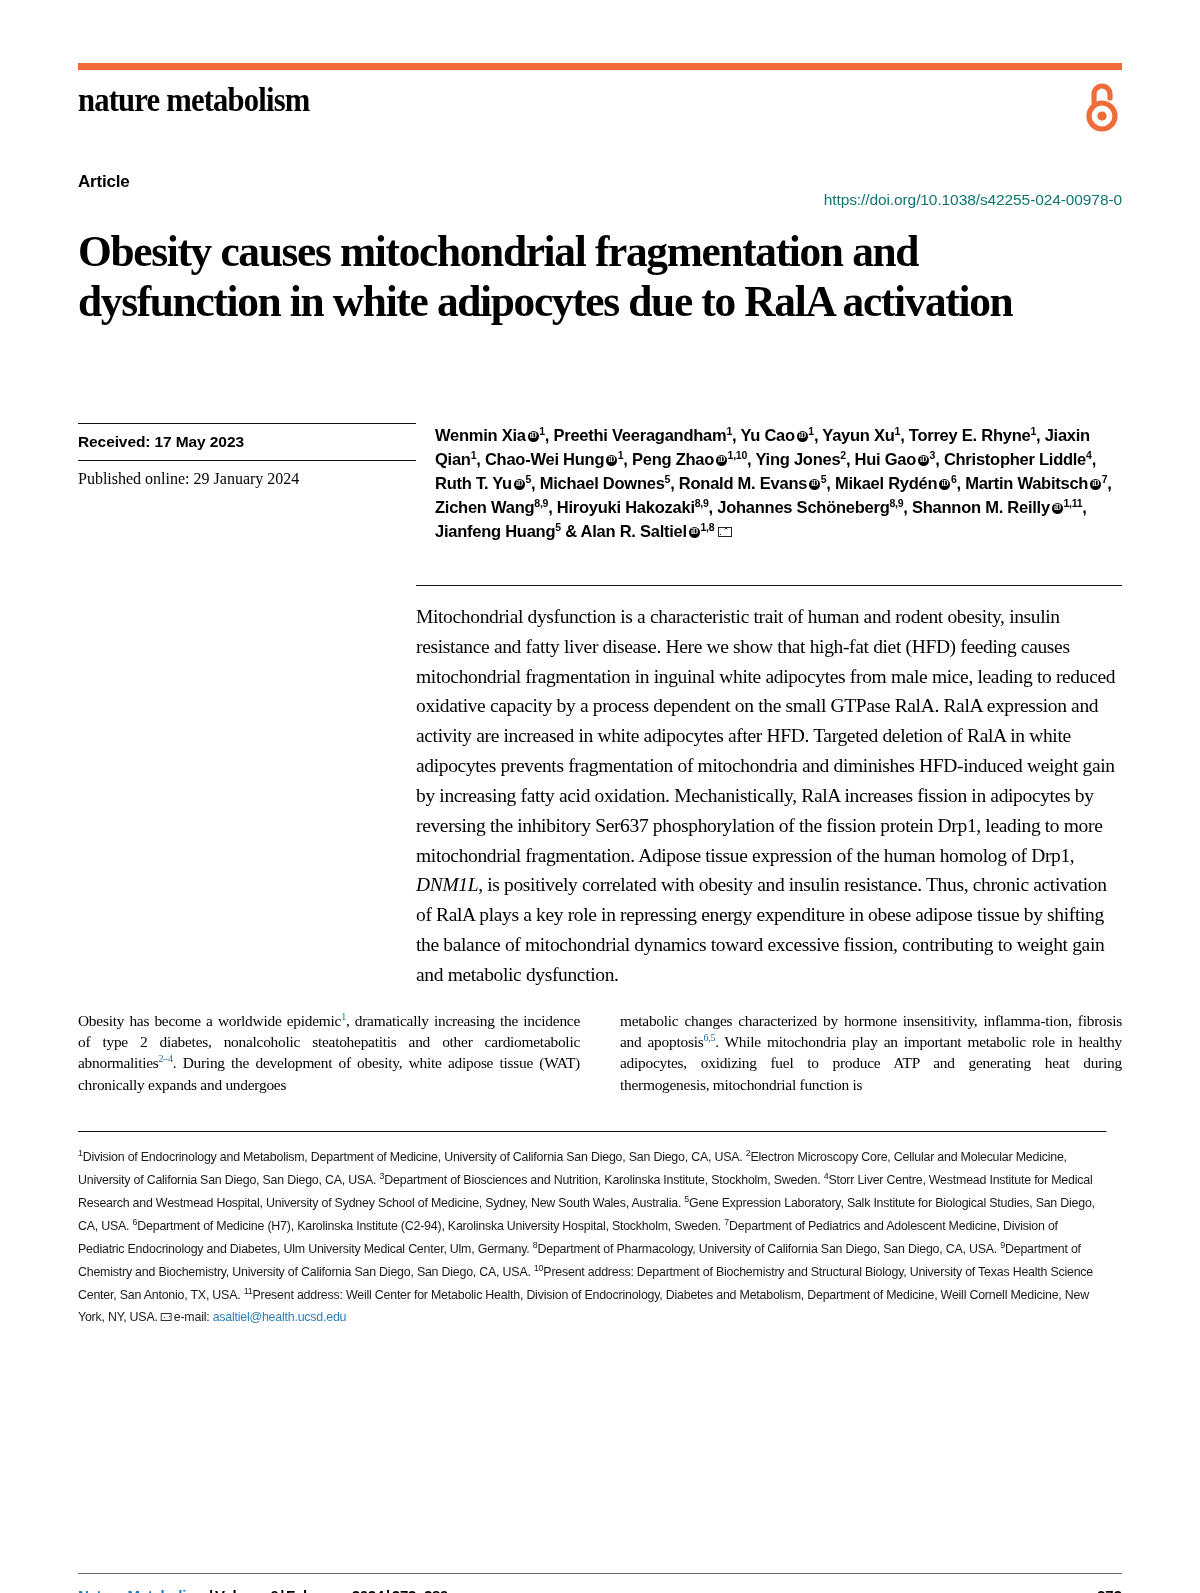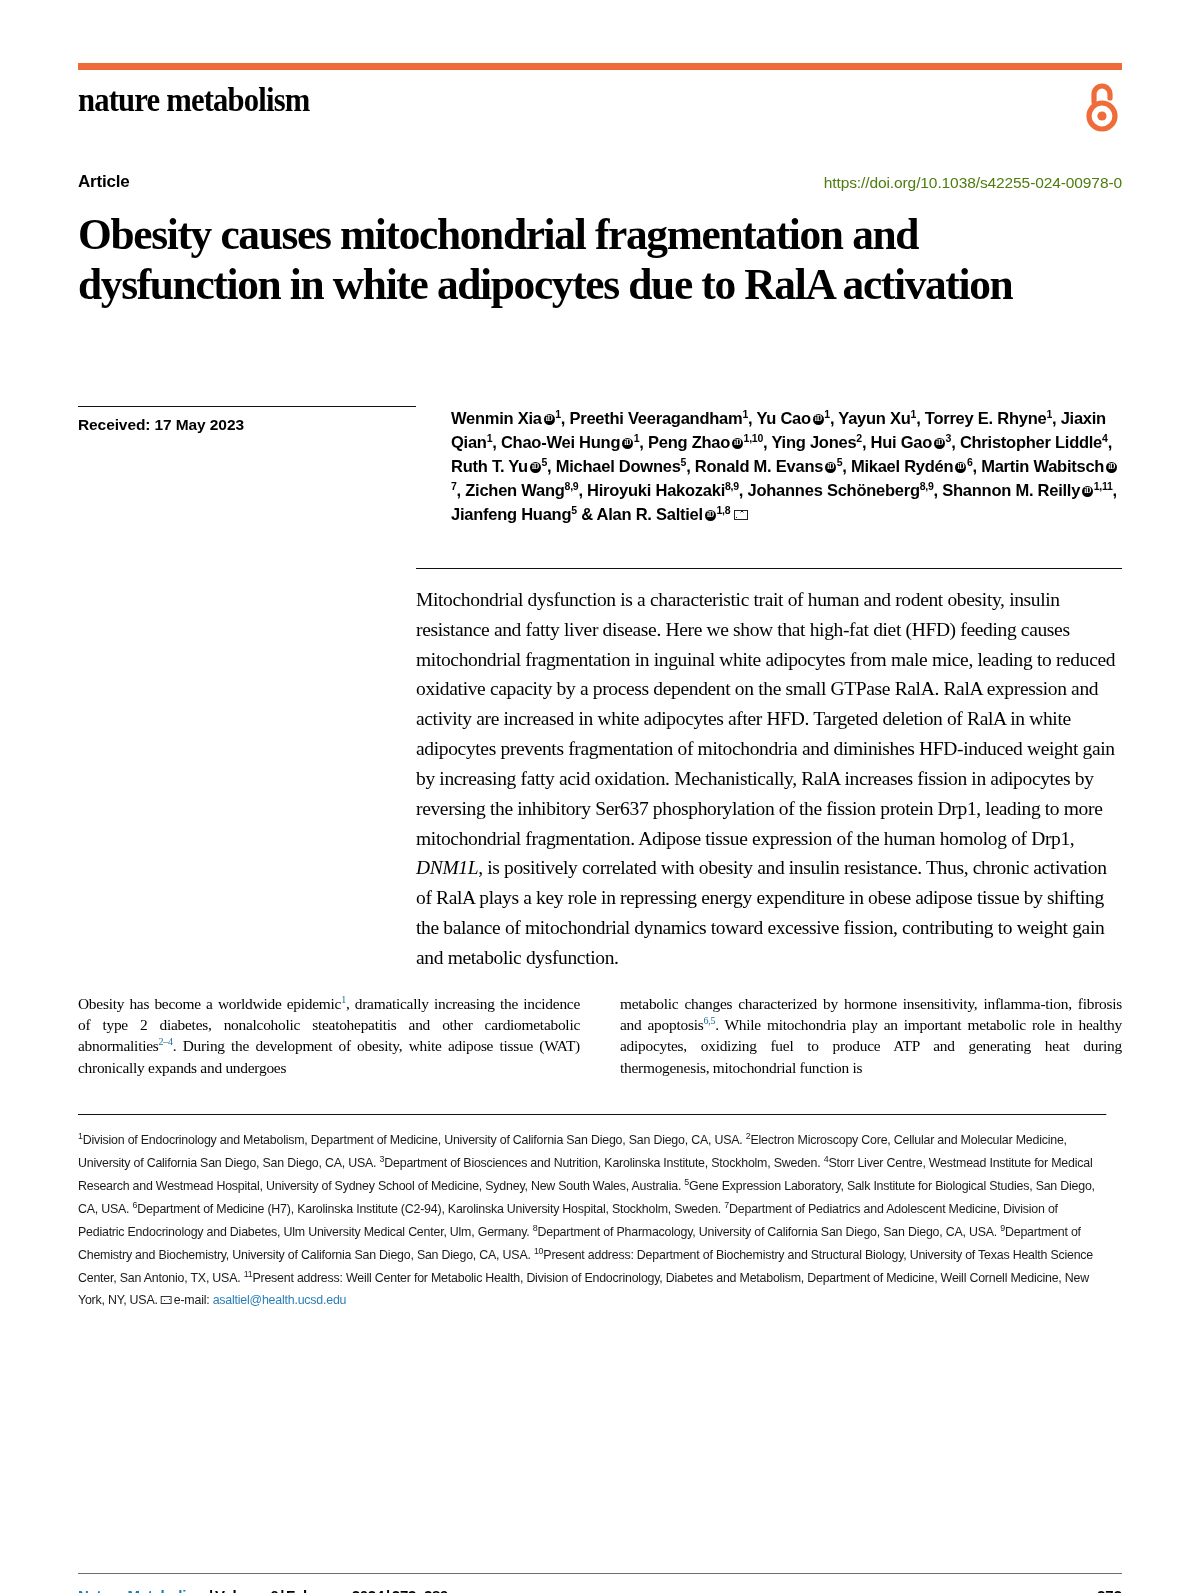--- a/index.html
+++ b/index.html
@@ -42,54 +42,54 @@
     color: #000;
     white-space: nowrap;
     transform: scaleX(0.93);
     transform-origin: left top;
   }
   .oa-icon { margin-top: -4px; }
 
   
   .label-row {
     display: flex;
-    align-items: flex-end;
+    align-items: flex-start;
     justify-content: space-between;
     margin-top: 26px;
   }
   .article-label {
     font-size: 17px;
     font-weight: bold;
     letter-spacing: -0.2px;
   }
   .doi-link {
     font-size: 15.5px;
-    color: #4d7c0f;
+    color: #0f766e;
     text-decoration: none;
     letter-spacing: -0.1px;
+    margin-top: 19px;
   }
 
   
   .paper-title {
     font-family: "Liberation Serif", serif;
     font-weight: bold;
     font-size: 45px;
     line-height: 1.11;
     letter-spacing: -1.4px;
     margin-top: 18px;
     max-width: 1050px;
     transform: scaleX(0.965);
     transform-origin: left top;
   }
 
   
   .meta-authors {
     display: flex;
     margin-top: 96px;
-    gap: 16px;
   }
   .meta-col { width: 338px; flex: 0 0 338px; }
   .meta-item {
     border-top: 1.3px solid #111;
     padding: 9px 0 9px 0;
     font-size: 15.5px;
     font-weight: bold;
     letter-spacing: -0.1px;
   }
   .meta-item.regular {
@@ -279,20 +279,21 @@
   <div class="label-row">
     <div class="article-label">Article</div>
     <a class="doi-link" href="#">https://doi.org/10.1038/s42255-024-00978-0</a>
   </div>
 
   <h1 class="paper-title">Obesity causes mitochondrial fragmentation and dysfunction in white adipocytes due to RalA activation</h1>
 
   <div class="meta-authors">
     <div class="meta-col">
       <div class="meta-item">Received: 17 May 2023</div>
+      <div class="meta-item regular">Published online: 29 January 2024</div>
     </div>
 
     <div class="authors-col" id="authors"><span><span>Wenmin Xia</span><span class="orcid"></span><sup>1</sup><span>, </span></span><span><span>Preethi Veeragandham</span><sup>1</sup><span>, </span></span><span><span>Yu Cao</span><span class="orcid"></span><sup>1</sup><span>, </span></span><span><span>Yayun Xu</span><sup>1</sup><span>, </span></span><span><span>Torrey E. Rhyne</span><sup>1</sup><span>, </span></span><span><span>Jiaxin Qian</span><sup>1</sup><span>, </span></span><span><span>Chao-Wei Hung</span><span class="orcid"></span><sup>1</sup><span>, </span></span><span><span>Peng Zhao</span><span class="orcid"></span><sup>1,10</sup><span>, </span></span><span><span>Ying Jones</span><sup>2</sup><span>, </span></span><span><span>Hui Gao</span><span class="orcid"></span><sup>3</sup><span>, </span></span><span><span>Christopher Liddle</span><sup>4</sup><span>, </span></span><span><span>Ruth T. Yu</span><span class="orcid"></span><sup>5</sup><span>, </span></span><span><span>Michael Downes</span><sup>5</sup><span>, </span></span><span><span>Ronald M. Evans</span><span class="orcid"></span><sup>5</sup><span>, </span></span><span><span>Mikael Rydén</span><span class="orcid"></span><sup>6</sup><span>, </span></span><span><span>Martin Wabitsch</span><span class="orcid"></span><sup>7</sup><span>, </span></span><span><span>Zichen Wang</span><sup>8,9</sup><span>, </span></span><span><span>Hiroyuki Hakozaki</span><sup>8,9</sup><span>, </span></span><span><span>Johannes Schöneberg</span><sup>8,9</sup><span>, </span></span><span><span>Shannon M. Reilly</span><span class="orcid"></span><sup>1,11</sup><span>, </span></span><span><span>Jianfeng Huang</span><sup>5</sup><span> &amp; </span></span><span><span>Alan R. Saltiel</span><span class="orcid"></span><sup>1,8</sup><span class="envelope"></span></span></div>
   </div>
 
   <div class="abstract-wrap">
     <div class="abstract-spacer"></div>
     <div class="abstract">
       <span>Mitochondrial dysfunction is a characteristic trait of human and rodent obesity, insulin resistance and fatty liver disease. Here we show that high-fat diet (HFD) feeding causes mitochondrial fragmentation in inguinal white adipocytes from male mice, leading to reduced oxidative capacity by a process dependent on the small GTPase RalA. RalA expression and activity are increased in white adipocytes after HFD. Targeted deletion of RalA in white adipocytes prevents fragmentation of mitochondria and diminishes HFD-induced weight gain by increasing fatty acid oxidation. Mechanistically, RalA increases fission in adipocytes by reversing the inhibitory Ser637 phosphorylation of the fission protein Drp1, leading to more mitochondrial fragmentation. Adipose tissue expression of the human homolog of Drp1, </span><i>DNM1L</i><span>, is positively correlated with obesity and insulin resistance. Thus, chronic activation of RalA plays a key role in repressing energy expenditure in obese adipose tissue by shifting the balance of mitochondrial dynamics toward excessive fission, contributing to weight gain and metabolic dysfunction.</span>
     </div>

